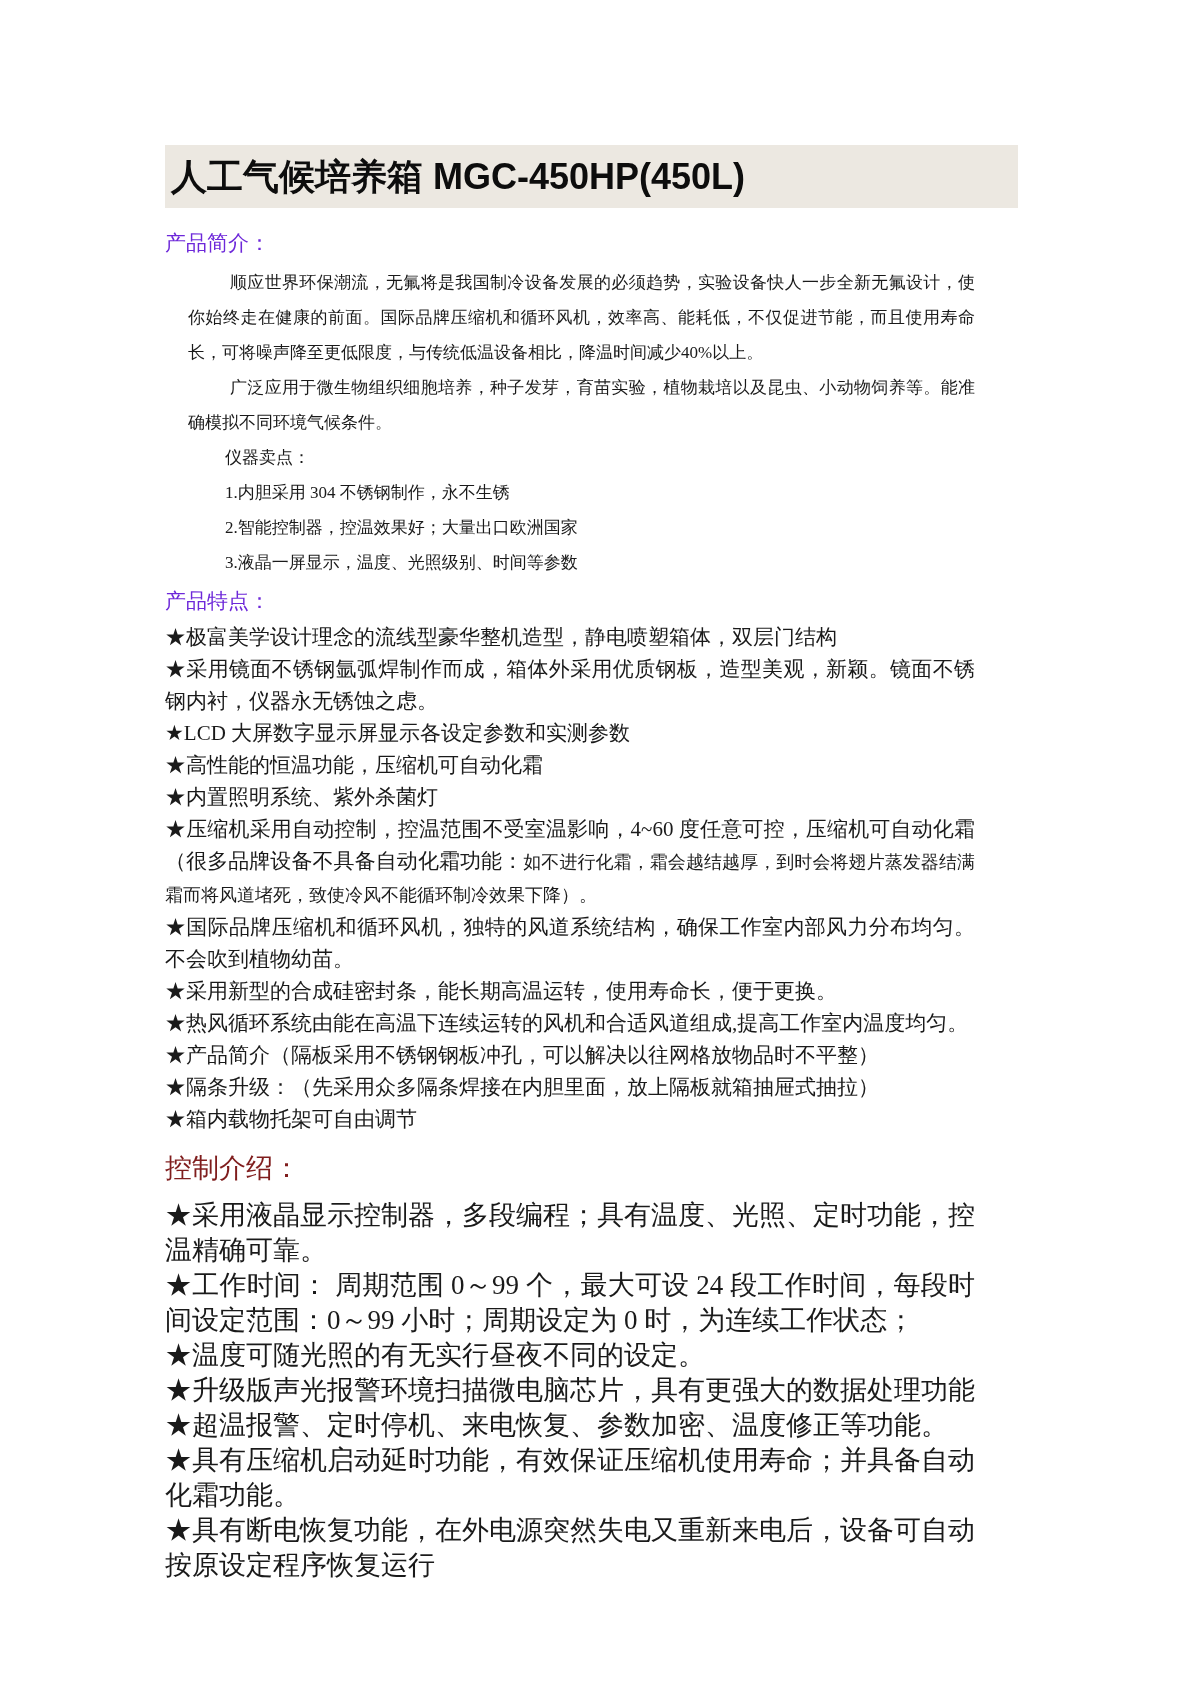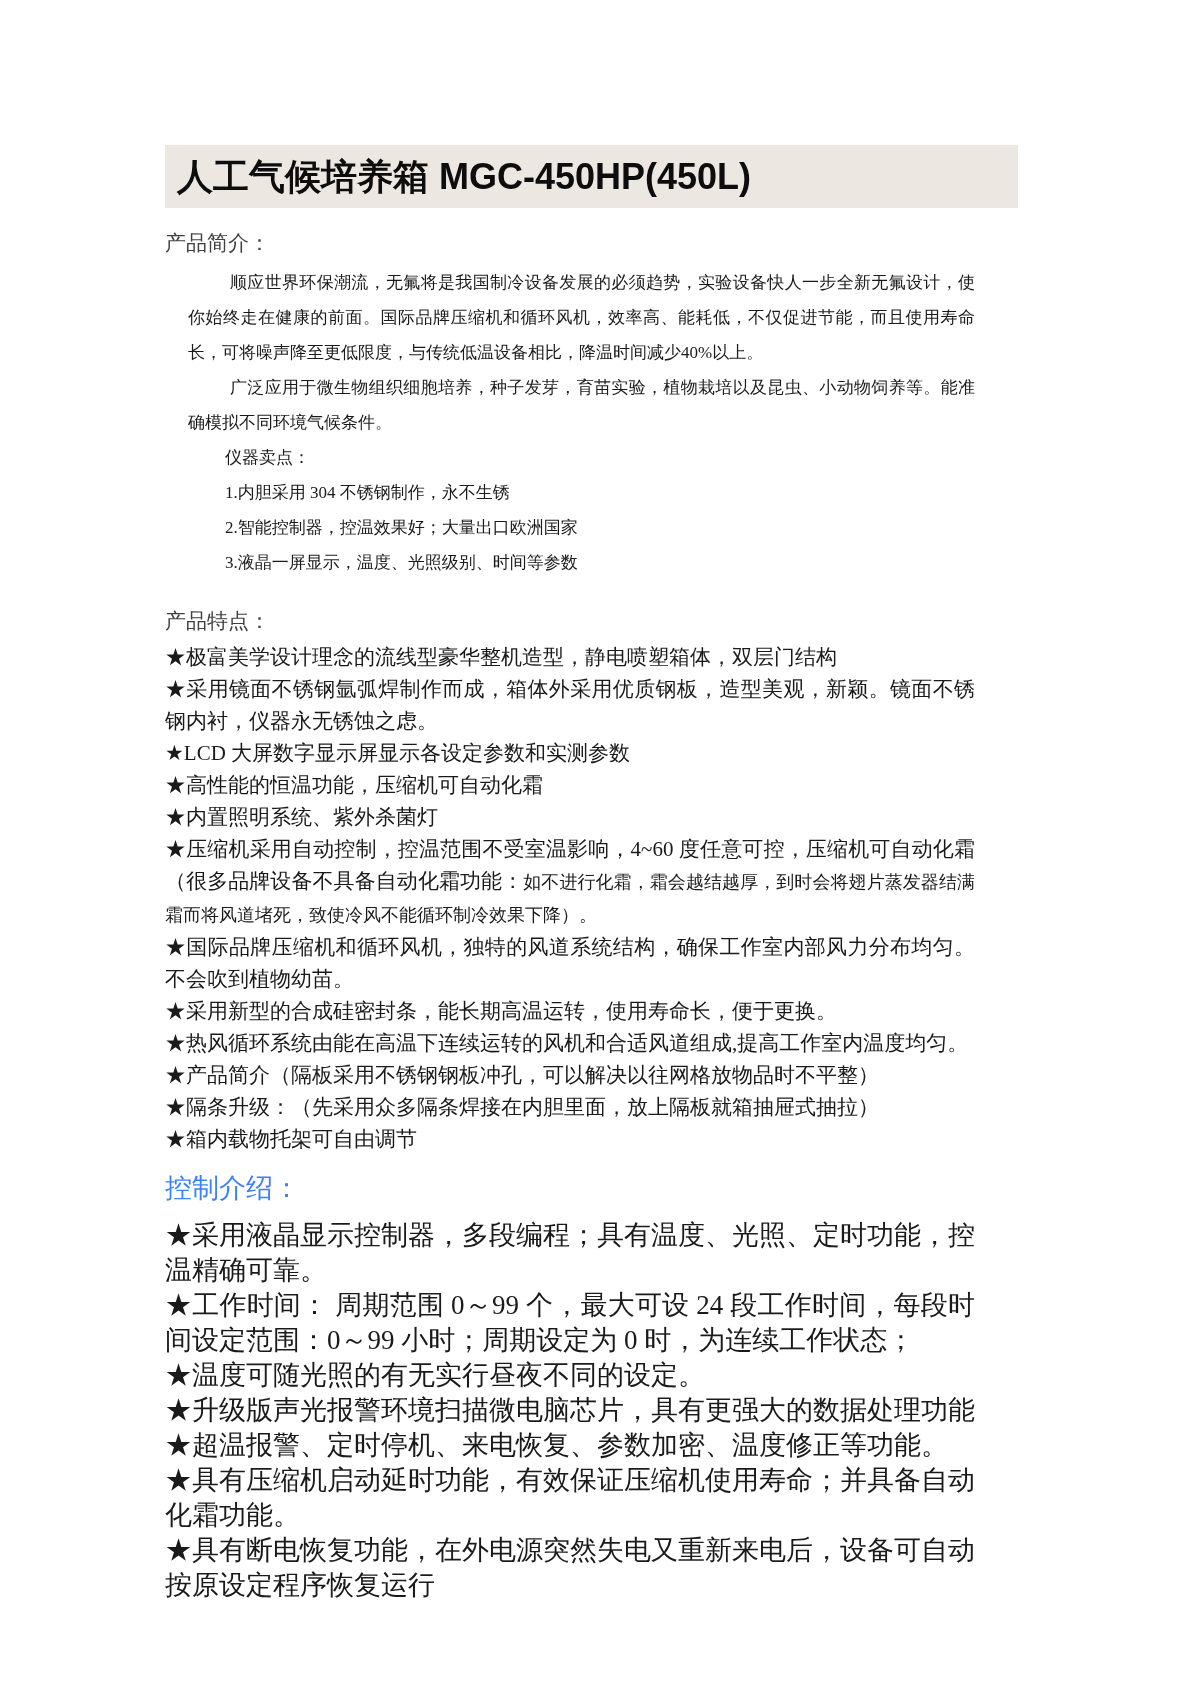--- a/index.html
+++ b/index.html
@@ -17,52 +17,52 @@
     overflow: hidden;
     padding: 145px 225px 0 165px;
   }
   .title-band {
     width: 853px;
     background: #ece8e1;
     font-family: "Liberation Sans", "DejaVu Sans", sans-serif;
     font-weight: 700;
     font-size: 36px;
     line-height: 63px;
-    padding-left: 12px;
+    padding-left: 6px;
     color: #0d0d0d;
     white-space: nowrap;
   }
   .h-blue {
-    color: #404040;
+    color: #6d28d9;
     font-size: 21px;
     line-height: 26px;
     margin-top: 22px;
     margin-bottom: 9px;
   }
-  .h-blue.second { margin-top: 28px; margin-bottom: 7px; }
+  .h-blue.second { margin-top: 8px; margin-bottom: 7px; }
   p.body {
     font-size: 17px;
     line-height: 35px;
     text-align: justify;
     margin-left: 23px;
   }
   p.ind { text-indent: 42px; }
   .sell-block { padding-left: 37px; }
   p.feat {
     font-size: 21px;
     line-height: 32px;
     text-align: justify;
   }
   .small-note { font-size: 18px; }
   .h-control {
     font-size: 27px;
     line-height: 40px;
     margin-top: 13px;
     margin-bottom: 10px;
-    color: #3b82f6;
+    color: #7f1d1d;
   }
   p.ctrl {
     font-size: 27px;
     line-height: 35px;
     text-align: justify;
   }
 </style>
 </head>
 <body>
 

